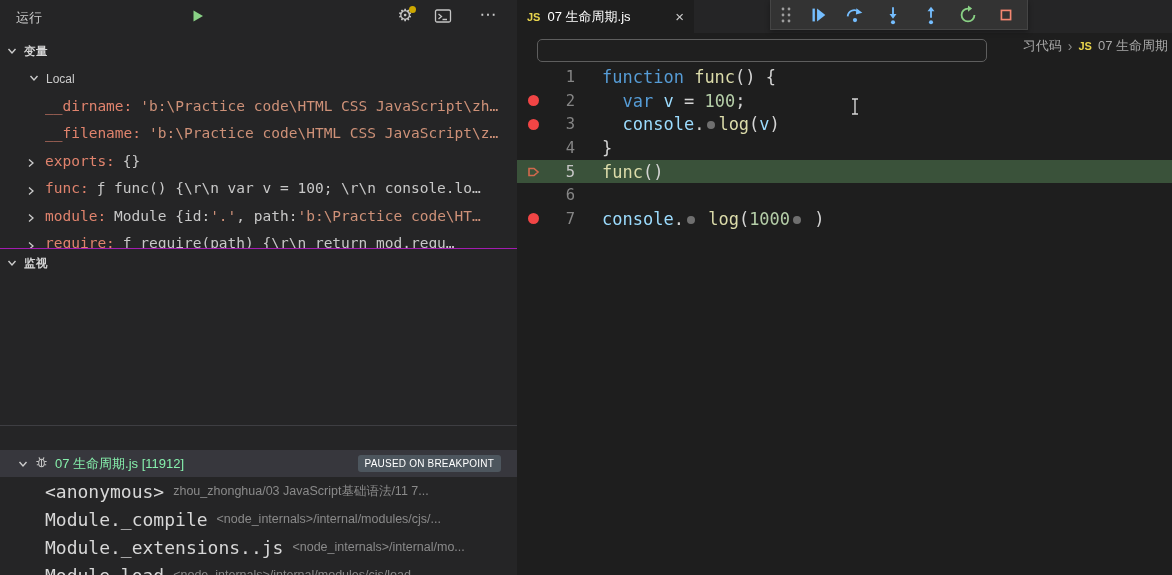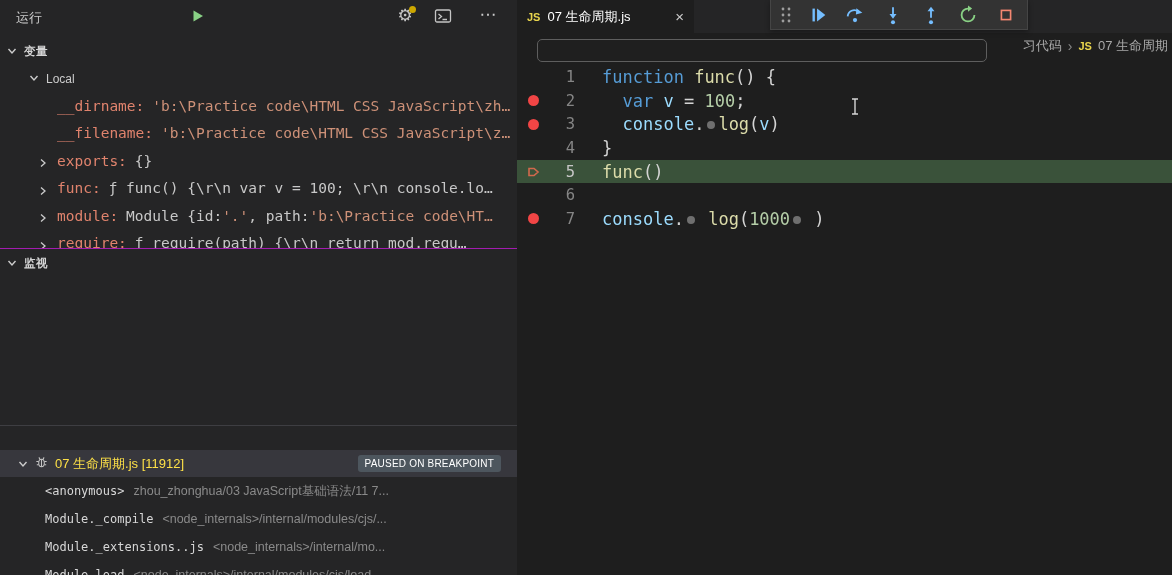--- a/index.html
+++ b/index.html
@@ -21,42 +21,42 @@
   .more-btn{position:absolute;left:476px;top:3px;width:24px;height:24px;color:#cccccc;font-size:17px;
        text-align:center;line-height:24px;cursor:pointer;}
 
   .sec-head{display:flex;align-items:center;gap:7px;padding-left:7px;height:22px;}
   .sec-title{font-weight:bold;font-size:11.5px;color:#d4d4d4;letter-spacing:.4px;}
   .sec-vars-head{position:absolute;top:40px;left:0;right:0;}
 
   .scope-row{position:absolute;top:66px;left:0;right:0;height:26px;display:flex;align-items:center;
        gap:7px;padding-left:21px;color:#cccccc;font-size:12px;cursor:pointer;margin-left:8px;}
 
-  .vars-list{position:absolute;top:92px;left:12px;right:0;height:156px;overflow:hidden;}
+  .vars-list{position:absolute;top:92px;left:0;right:0;height:156px;overflow:hidden;}
   .var-row{position:relative;height:27.5px;display:flex;align-items:center;white-space:nowrap;
        overflow:hidden;padding-left:45px;font-family:"DejaVu Sans Mono",monospace;font-size:14.5px;cursor:pointer;}
   .var-chev{position:absolute;left:26px;top:8px;}
   .var-name{color:#e0836d;margin-right:8px;}
   .v-str{color:#ce9178;}
   .v-pl{color:#c8c8c8;}
 
   .sec-watch{position:absolute;top:248px;left:0;right:0;height:177px;background:#252526;
        border-top:1px solid #a21caf;box-sizing:border-box;padding-top:3px;}
   .sec-stack{position:absolute;top:425px;left:0;right:0;bottom:0;background:#252526;
        border-top:1px solid #3e3e42;box-sizing:border-box;padding-top:3px;}
 
   .session-row{position:absolute;top:24px;left:0;right:0;height:27px;background:#37373d;
        display:flex;align-items:center;gap:6px;padding-left:18px;cursor:pointer;}
-  .session-label{color:#fde047;font-size:13px;}
+  .session-label{color:#86efac;font-size:13px;}
   .badge{margin-left:auto;margin-right:16px;background:#4d565e;color:#ffffff;font-size:10px;
        letter-spacing:.2px;padding:3px 7px;border-radius:3px;white-space:nowrap;}
   .frames{position:absolute;top:51px;left:0;right:0;bottom:0;overflow:hidden;}
   .frame-row{height:28px;display:flex;align-items:center;white-space:nowrap;overflow:hidden;
        padding-left:45px;cursor:pointer;}
-  .frame-name{font-family:"DejaVu Sans Mono",monospace;font-size:12px;color:#d7d7d7;}
+  .frame-name{font-family:"DejaVu Sans Mono",monospace;font-size:18px;color:#d7d7d7;}
   .frame-path{margin-left:9px;font-size:12.5px;color:#8a8a8a;overflow:hidden;}
 
   
   .editor{position:absolute;left:517px;top:0;width:655px;height:575px;background:#1e1e1e;}
   .tab-bar{position:absolute;top:0;left:0;right:0;height:33px;background:#252526;}
   .tab{position:absolute;left:0;top:0;width:177px;height:33px;background:#1e1e1e;display:flex;
        align-items:center;gap:7px;padding:0 10px;box-sizing:border-box;cursor:pointer;}
   .js-badge{color:#e8d44d;font-weight:bold;font-size:11px;}
   .tab-label{color:#ffffff;font-size:13px;white-space:nowrap;}
   .tab-close{margin-left:auto;color:#cccccc;font-size:15px;cursor:pointer;}

